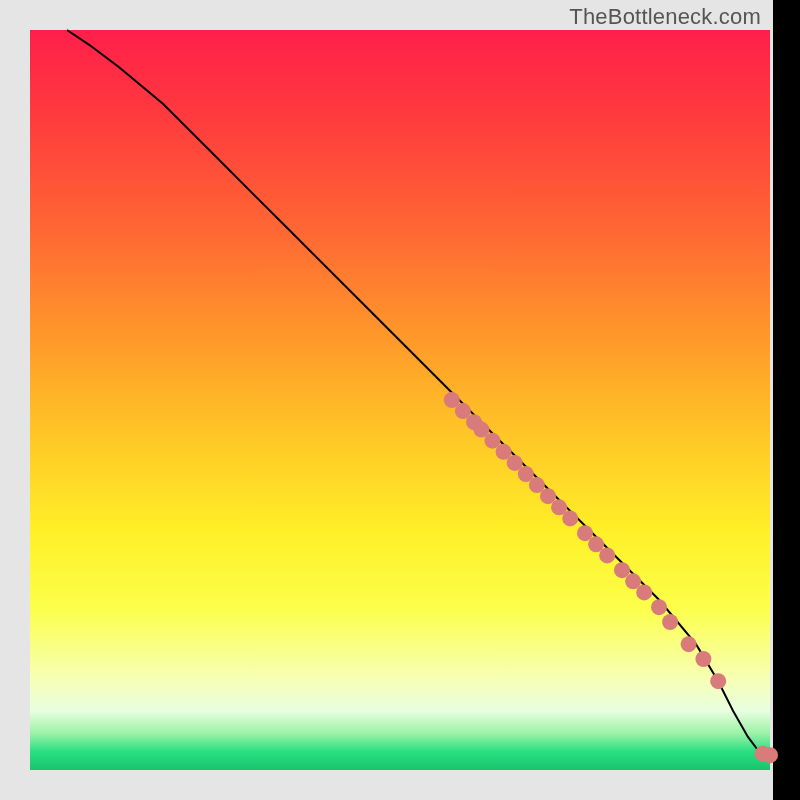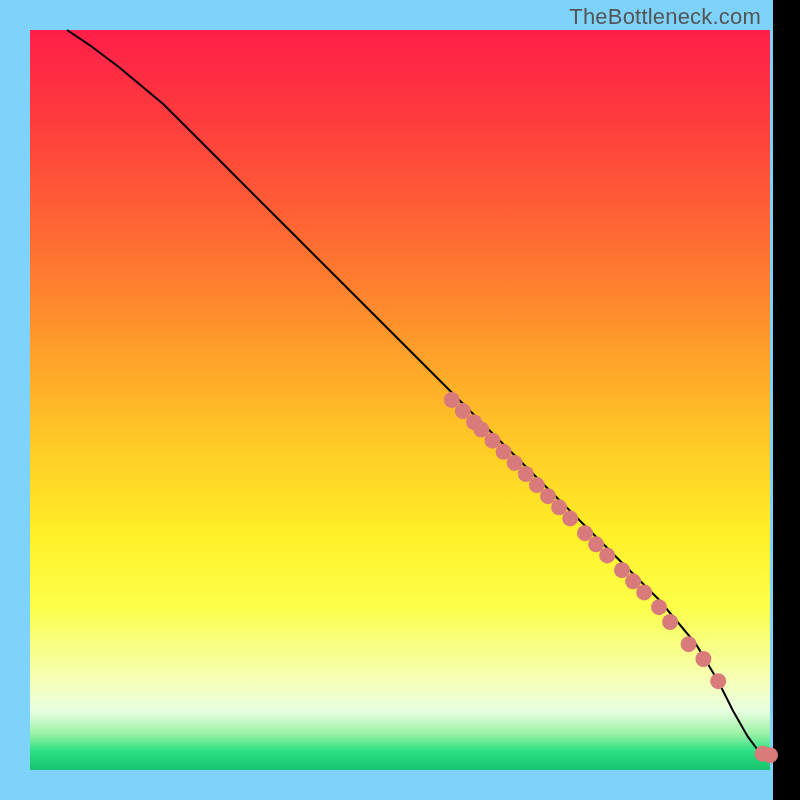--- a/index.html
+++ b/index.html
@@ -8,21 +8,21 @@
     background: #000;
     width: 800px;
     height: 800px;
     overflow: hidden;
     font-family: Arial, Helvetica, sans-serif;
   }
   .frame {
     position: relative;
     width: 773px;
     height: 800px;
-    background: #7dd3fc;
+    background: #e5e5e5;
   }
   .watermark {
     position: absolute;
     top: 4px;
     right: 12px;
     color: #555;
     font-size: 22px;
     font-weight: 400;
     z-index: 10;
     letter-spacing: 0.2px;

